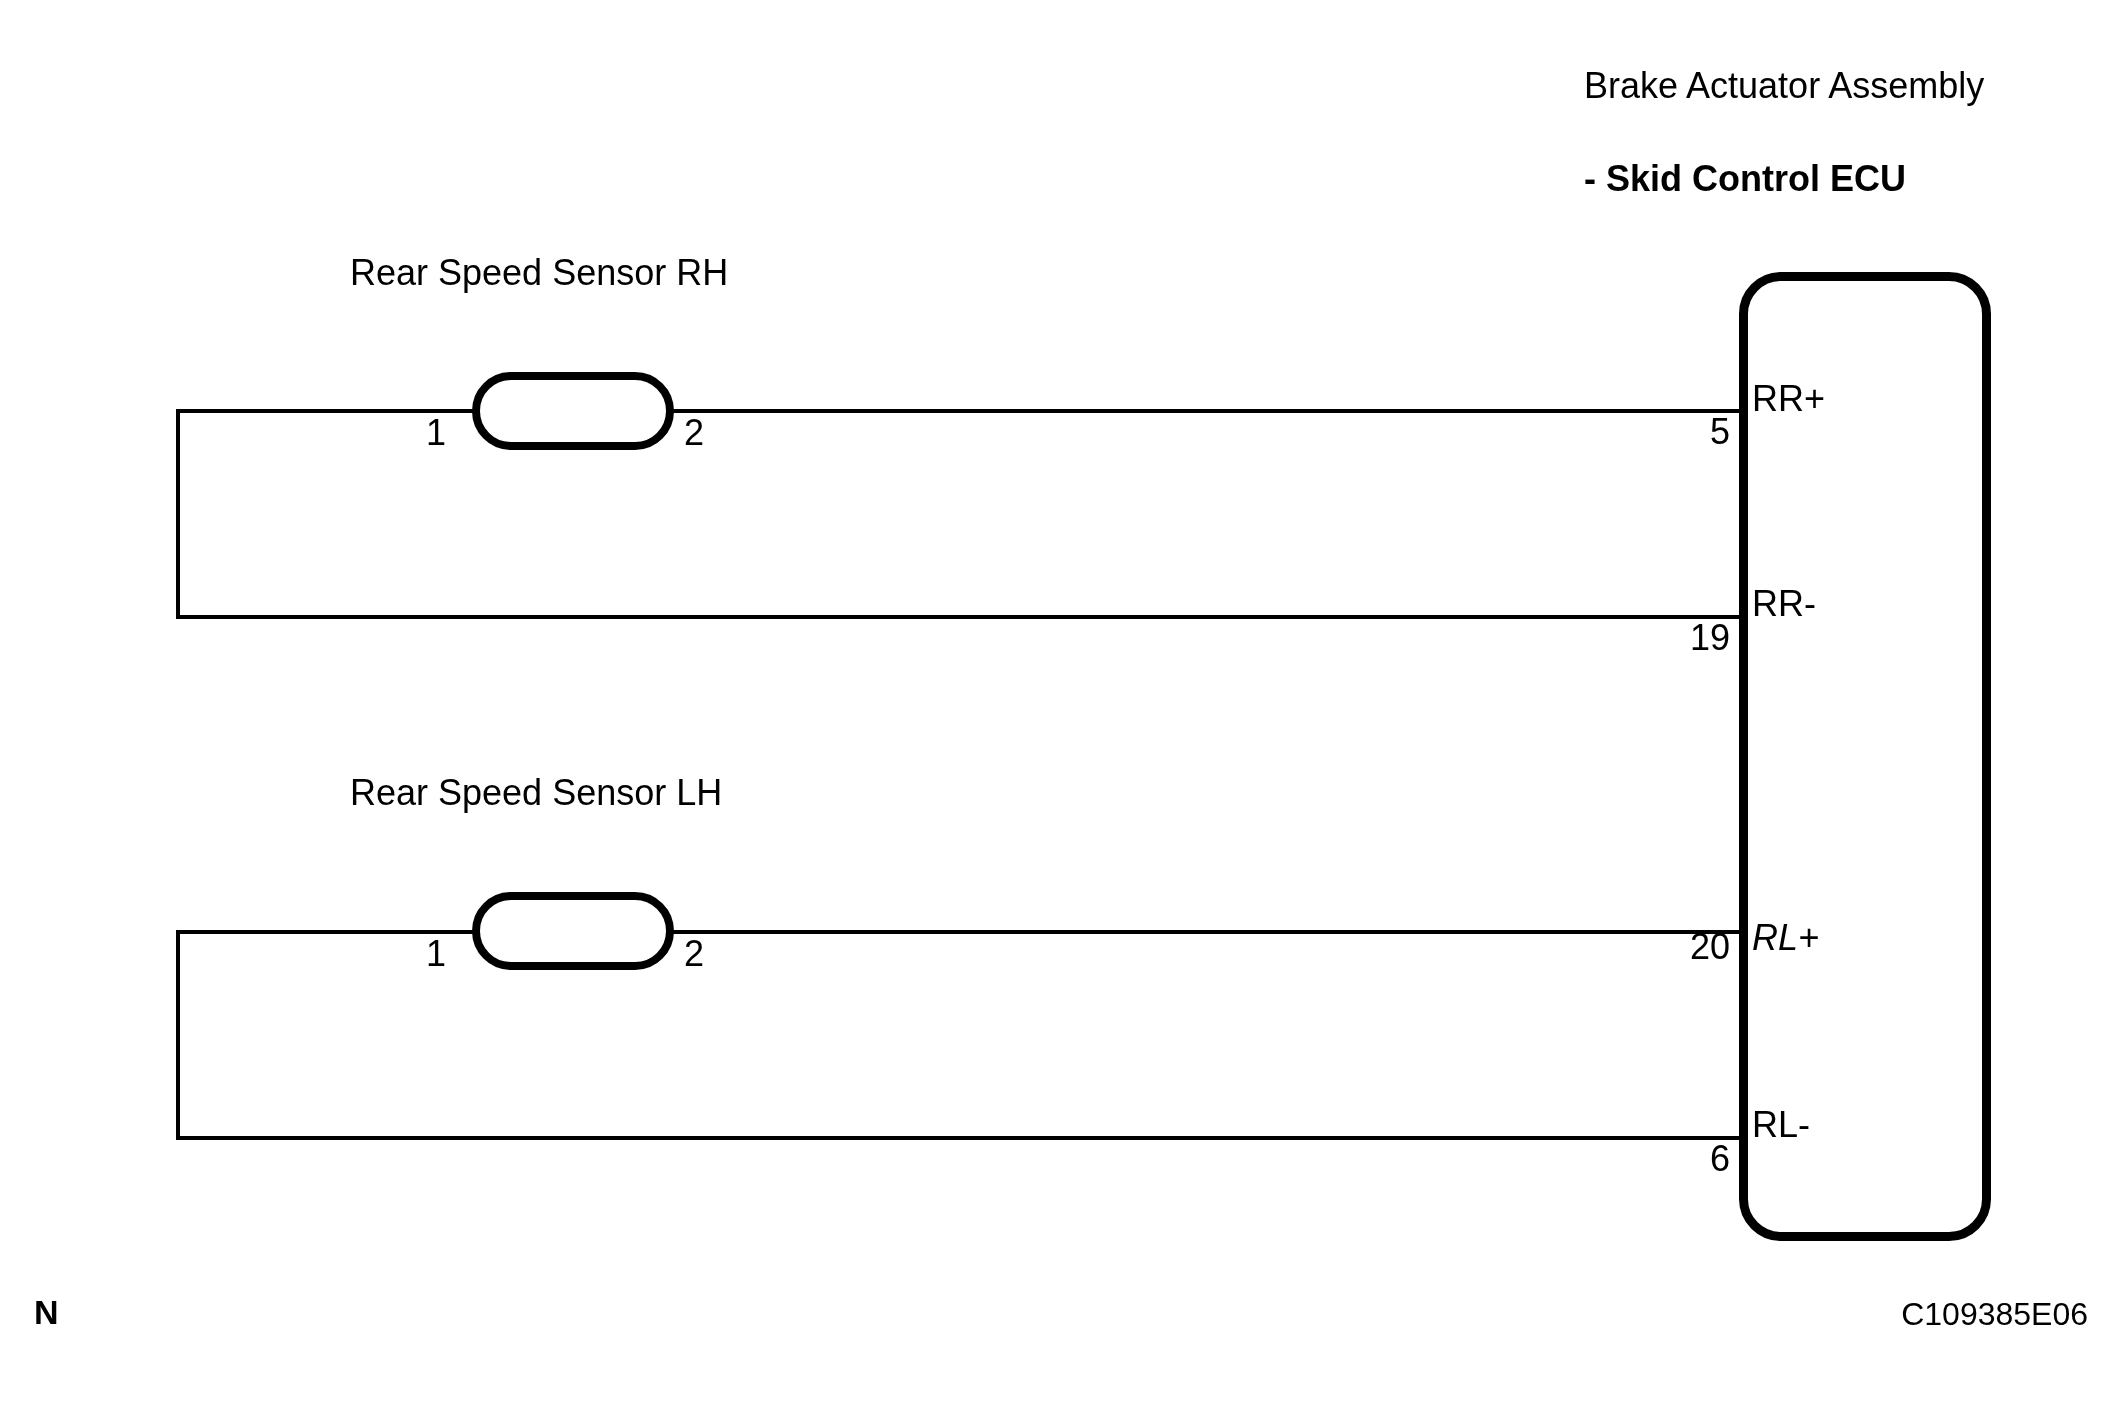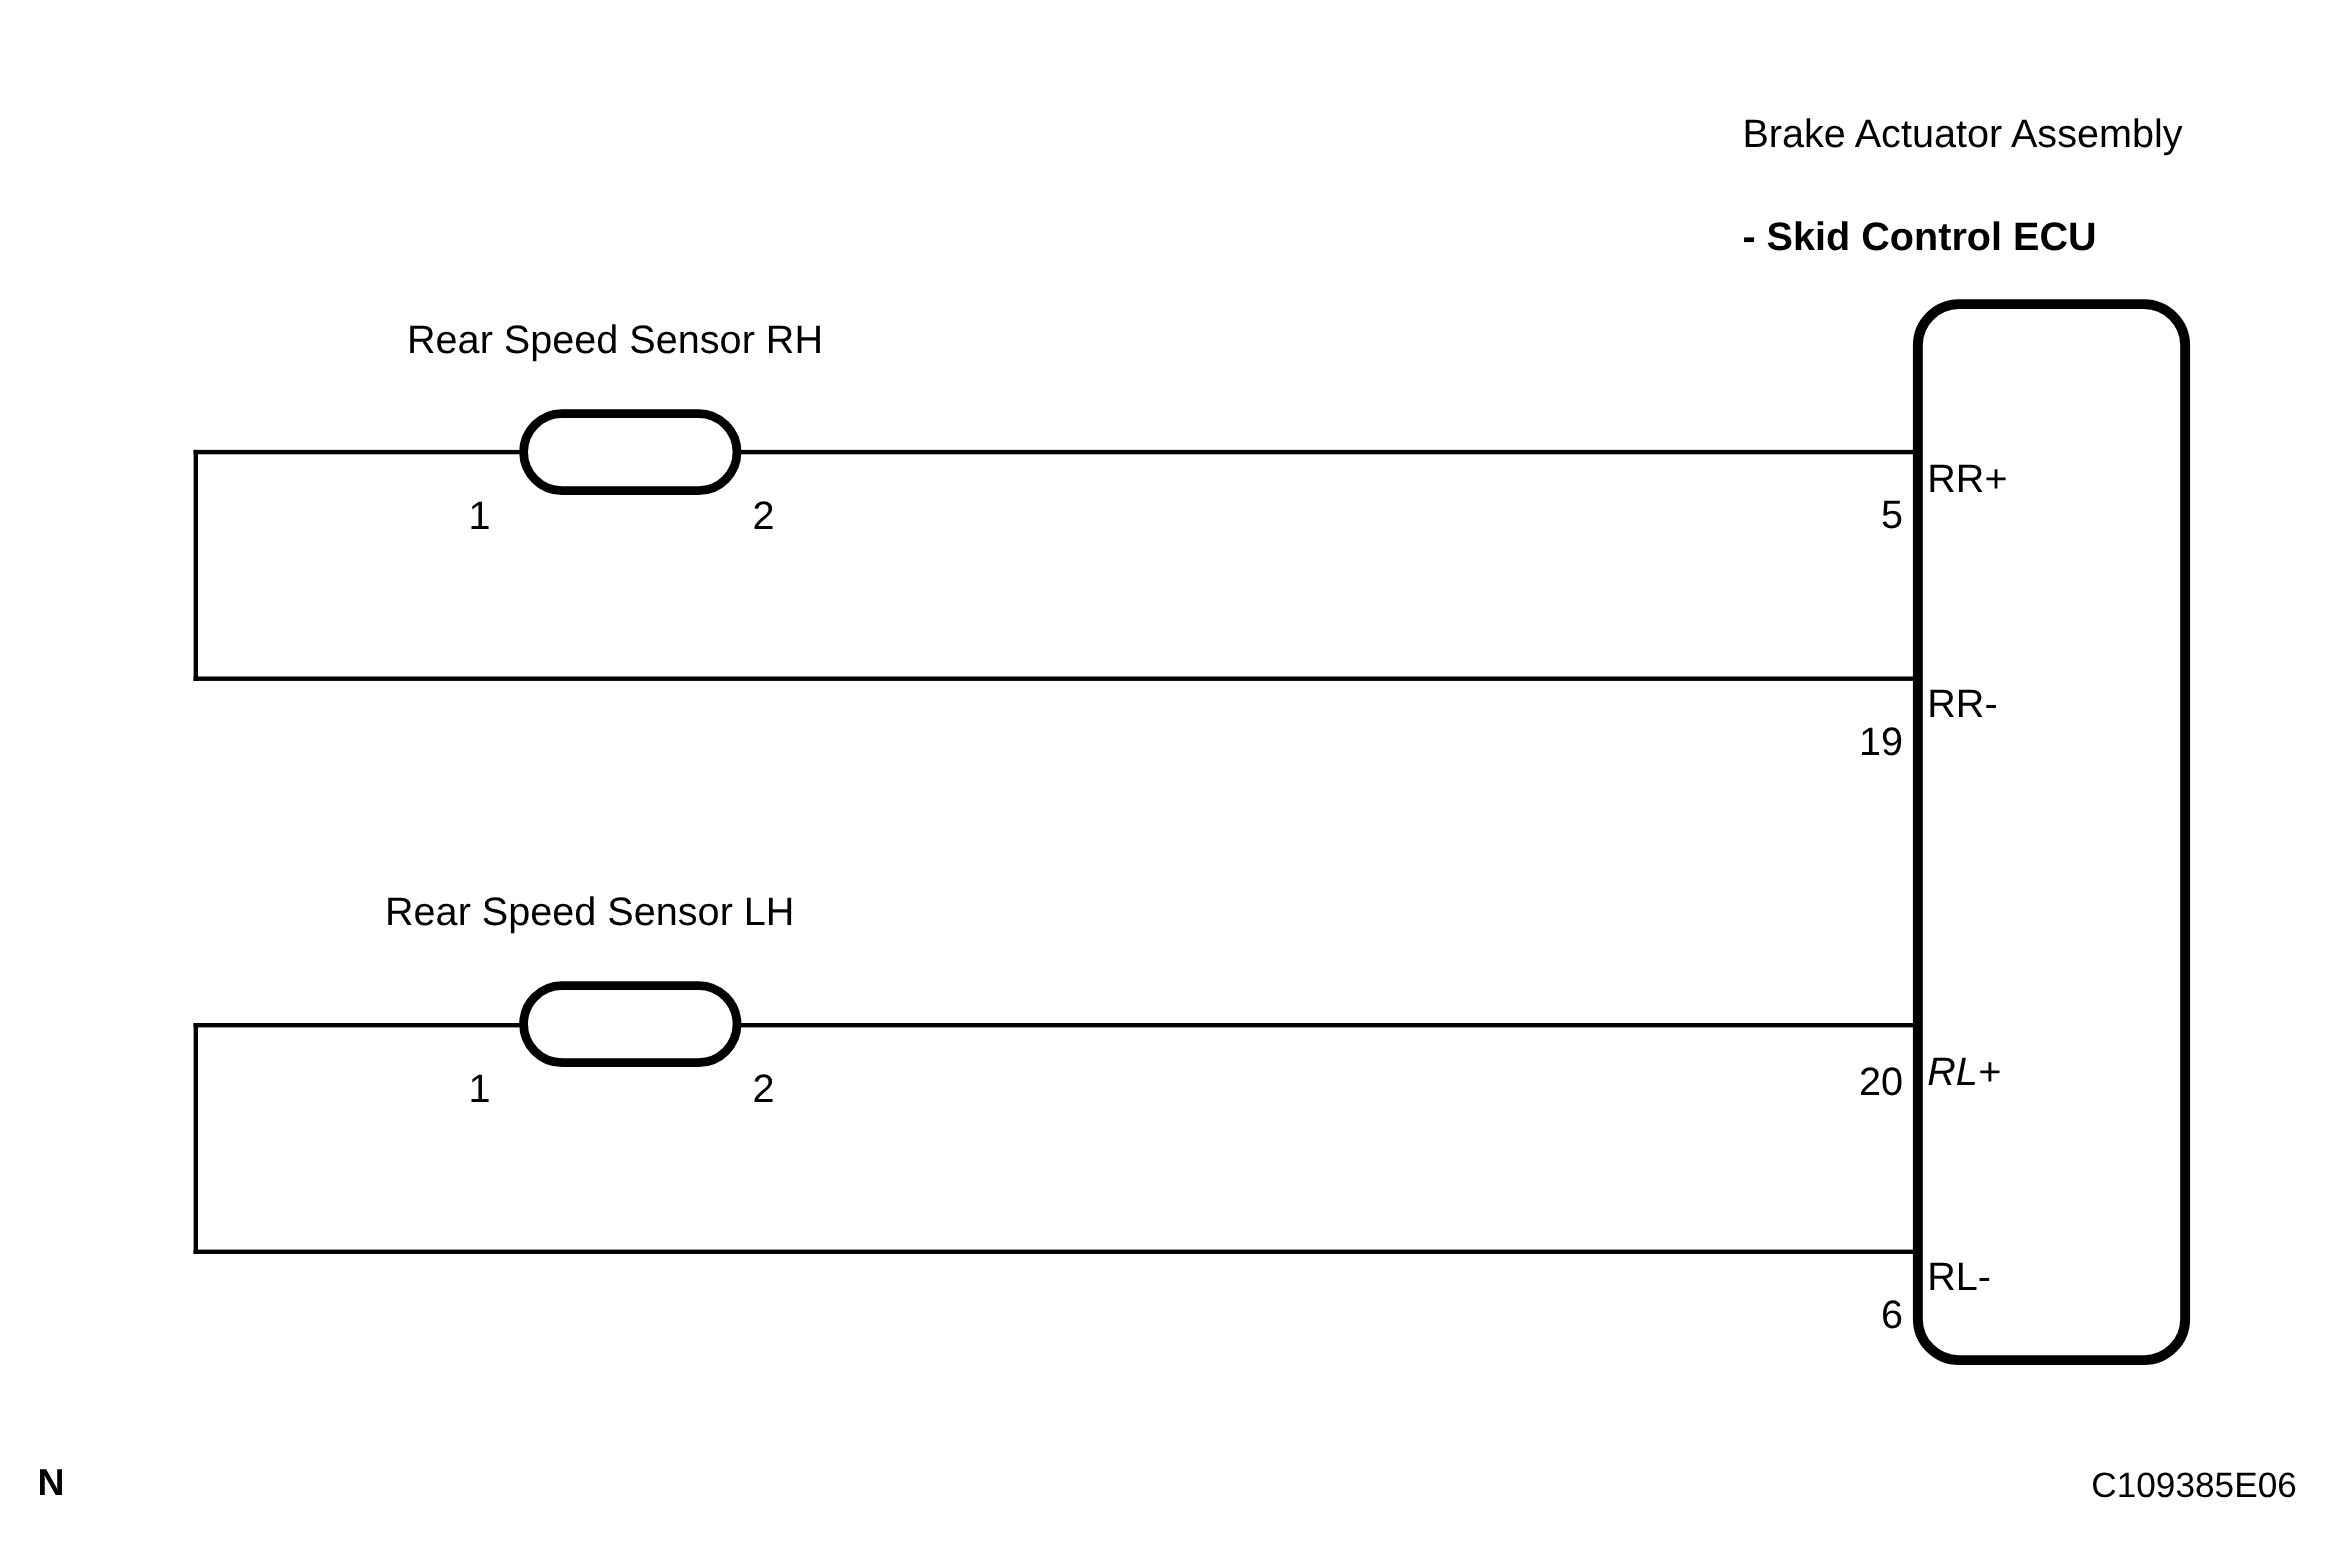--- a/index.html
+++ b/index.html
@@ -53,32 +53,32 @@
     box-sizing: border-box;
     left: 1739px;
     top: 272px;
     width: 252px;
     height: 969px;
     border: 9px solid var(--ink);
     border-radius: 42px;
     background: var(--paper);
     z-index: 2;
   }
-  .z3 { z-index: 3; margin-top: 36px; }
+  .z3 { z-index: 3; }
   .num-right { text-align: right; }
 </style>
 </head>
 <body>
 
 <div class="canvas">
 
   <div class="txt z3" style="left:1584px; top:68px;">Brake Actuator Assembly</div>
   <div class="txt z3" style="left:1584px; top:161px;font-weight:bold;">- Skid Control ECU</div>
 
-  <div class="txt z3" style="left:370px; top:255px;">Rear Speed Sensor RH</div>
+  <div class="txt z3" style="left:350px; top:255px;">Rear Speed Sensor RH</div>
   <div class="txt z3" style="left:350px; top:775px;">Rear Speed Sensor LH</div>
 
   <div class="wire" style="left:176px; top:409px; width:1566px; height:4px;"></div>
   <div class="wire" style="left:176px; top:615px; width:1566px; height:4px;"></div>
   <div class="wire" style="left:176px; top:409px; width:4px; height:210px;"></div>
 
   <div class="wire" style="left:176px; top:930px; width:1566px; height:4px;"></div>
   <div class="wire" style="left:176px; top:1136px; width:1566px; height:4px;"></div>
   <div class="wire" style="left:176px; top:930px; width:4px; height:210px;"></div>
 

